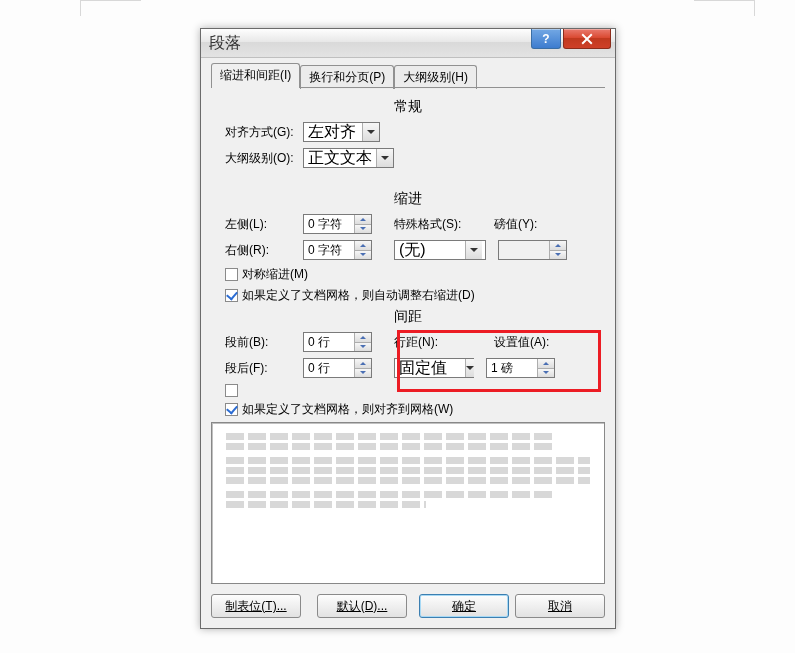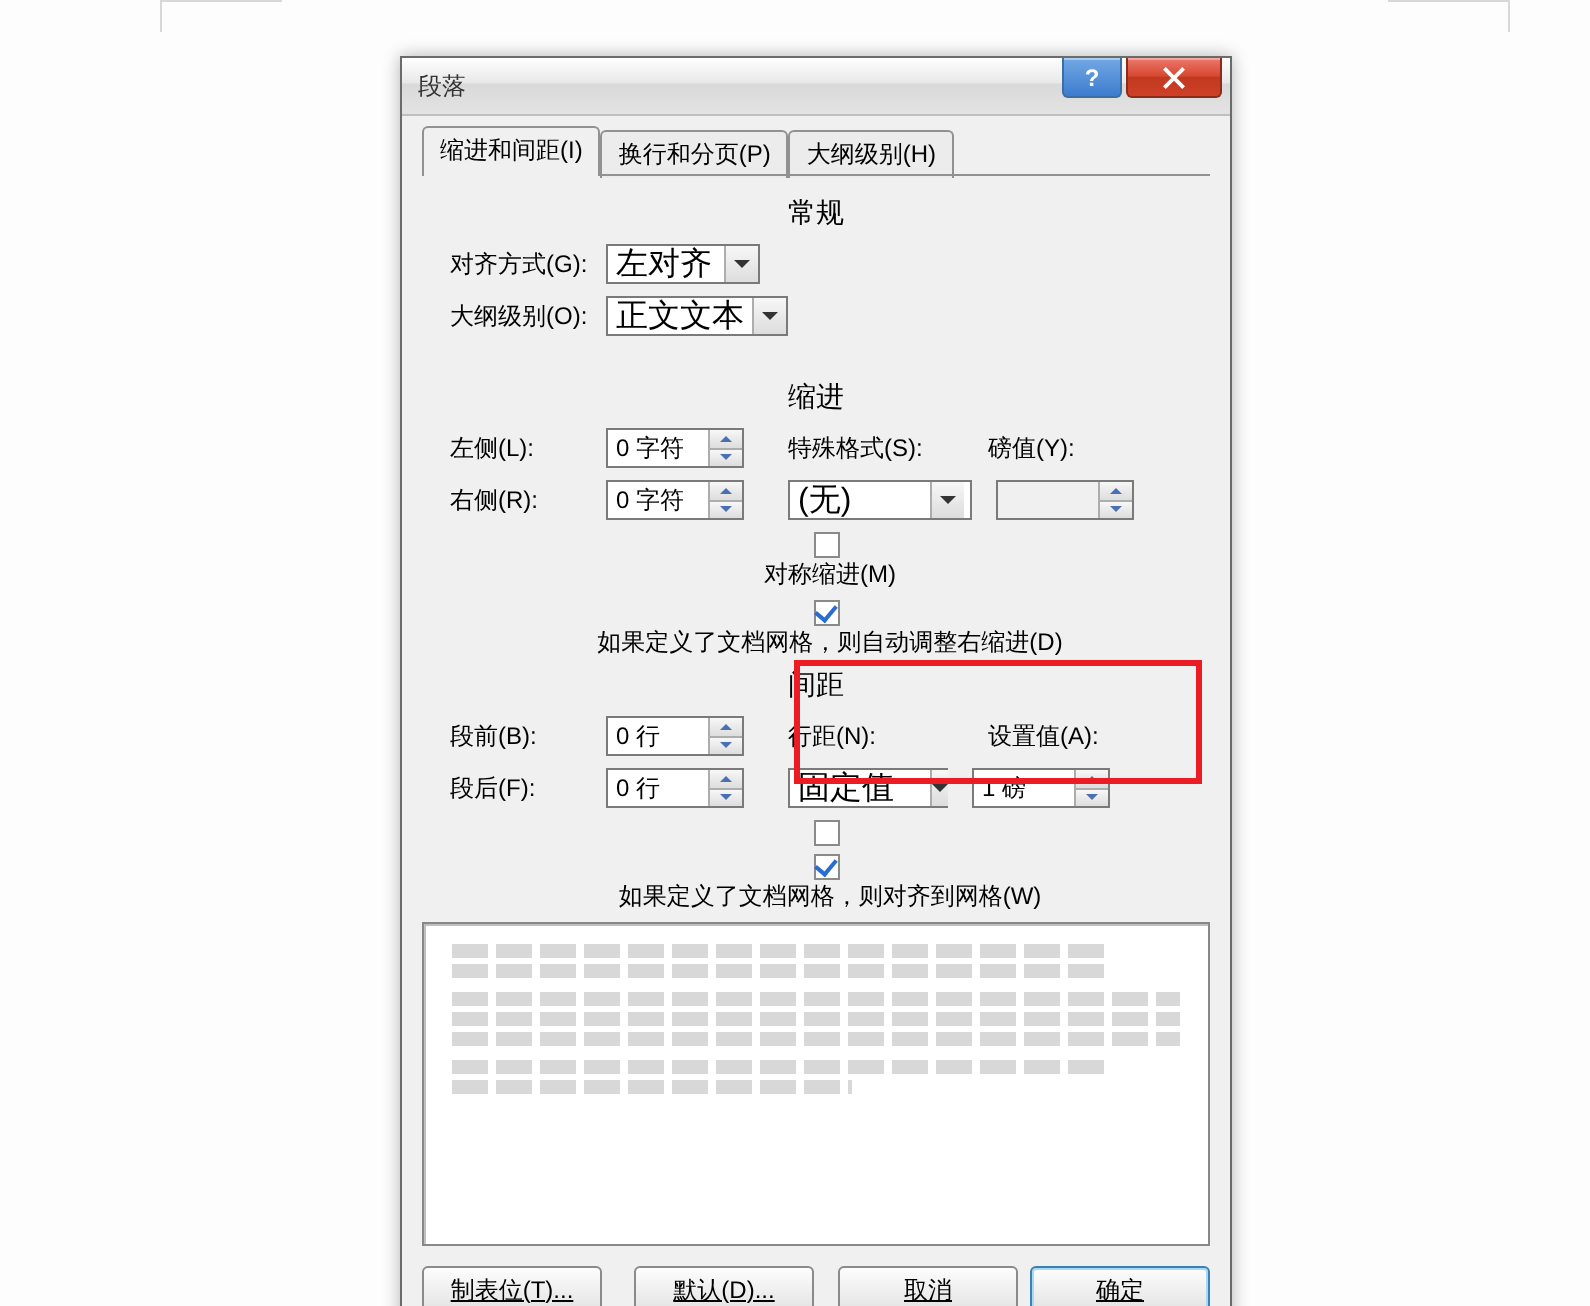--- a/index.html
+++ b/index.html
@@ -35,21 +35,21 @@
   .titlebar {
     height: 28px;
     background: linear-gradient(to bottom, #fefefe 0%, #e8e8e8 45%, #d9d9d9 46%, #e3e3e3 100%);
     border-bottom: 1px solid #bfbfbf;
     display: flex;
     align-items: center;
     padding-left: 8px;
     position: relative;
   }
   .titlebar .title {
-    font-size: 12px;
+    font-size: 16px;
     color: #333;
   }
   .win-btns {
     position: absolute;
     right: 4px;
     top: 0;
     display: flex;
   }
   .win-btn {
     width: 30px;
@@ -202,21 +202,20 @@
     width:0;height:0;border-left:3px solid transparent;border-right:3px solid transparent;border-top:3px solid #4a6fb3;
   }
   .spinbox.empty { background:#f0f0f0; }
   .spinbox.empty .sval { color:#888; }
 
   .cb-row {
     margin-left: 14px;
     margin-bottom: 4px;
     display: flex;
     align-items: center;
-    flex-direction: column;
   }
   .cb {
     width: 13px; height: 13px;
     border: 1px solid #8a8a8a;
     background: #fff;
     margin-right: 4px;
     display: inline-flex;
     align-items: center;
     justify-content: center;
     box-sizing: border-box;
@@ -464,21 +463,21 @@
 
     <div class="button-row">
       <div class="btn">
           <span>制表位(T)...</span>
         </div>
       <span style="width:28px"></span>
       <div class="btn">
           <span>默认(D)...</span>
         </div>
       <span class="spacer"></span>
+      <div class="btn primary">
+          <span>确定</span>
+        </div>
       <div class="btn">
           <span>取消</span>
         </div>
-      <div class="btn primary">
-          <span>确定</span>
-        </div>
     </div>
   </div>
 </div>
 
 </body></html>

